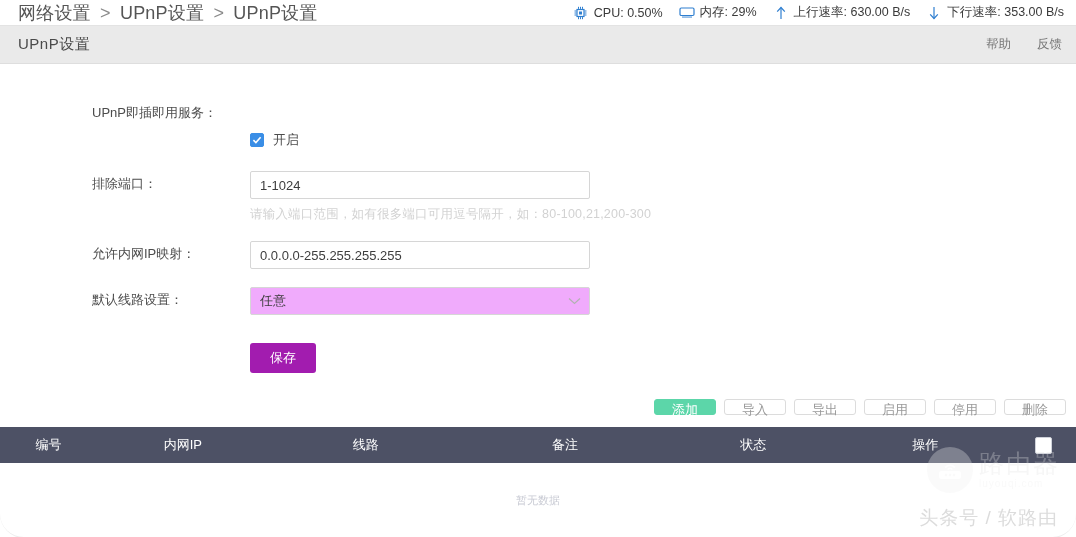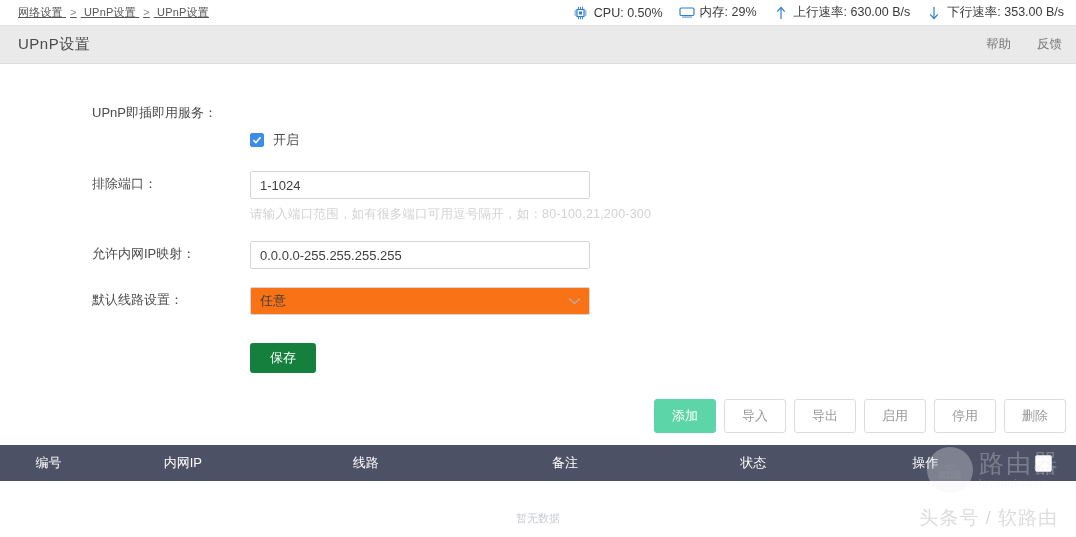--- a/index.html
+++ b/index.html
@@ -22,25 +22,24 @@
     height: 26px;
     display: flex;
     align-items: center;
     justify-content: space-between;
     padding: 0 12px 0 18px;
     box-sizing: border-box;
     background: #ffffff;
     border-bottom: 1px solid #e3e3e3;
   }
   .breadcrumb {
-    font-size: 11px;
+    font-size: 18px;
     color: #555;
     letter-spacing: .2px;
     white-space: nowrap;
-    text-decoration: underline;
   }
   .breadcrumb .sep {
     color: #8a8a8a;
     padding: 0 4px;
   }
   .stats {
     display: flex;
     align-items: center;
     gap: 16px;
     font-size: 12.5px;
@@ -158,21 +157,21 @@
   .selwrap {
     position: relative;
     width: 340px;
     height: 28px;
   }
   .selbox {
     width: 340px;
     height: 28px;
     border: 1px solid #d6d6d6;
     border-radius: 2px;
-    background: #f97316;
+    background: #f0abfc;
     font-size: 13px;
     color: #3d3d3d;
     line-height: 26px;
     padding: 0 28px 0 9px;
     box-sizing: border-box;
     cursor: pointer;
   }
   .chev {
     position: absolute;
     right: 9px;
@@ -183,42 +182,42 @@
     pointer-events: none;
     color: #b2b2b2;
   }
 
   
   .saverow {
     padding-left: 250px;
     margin-top: 28px;
   }
   .btn-save {
-    background: #15803d;
+    background: #a21caf;
     color: #fff;
     border: none;
     border-radius: 3px;
     width: 66px;
     height: 30px;
     font-family: Liberation Serif, serif;
     font-size: 13px;
     cursor: pointer;
   }
 
   
   .actions {
     display: flex;
     justify-content: flex-end;
     gap: 8px;
     padding: 0 10px 0 0;
     margin-top: 26px;
   }
   .abtn {
     width: 62px;
-    height: 34px;
+    height: 16px;
     border-radius: 3px;
     font-family: "Liberation Sans", "DejaVu Sans", sans-serif;
     font-size: 13px;
     cursor: pointer;
     background: #fff;
     color: #999;
     border: 1px solid #dcdcdc;
   }
   .abtn.primary {
     background: #5cd6a9;

